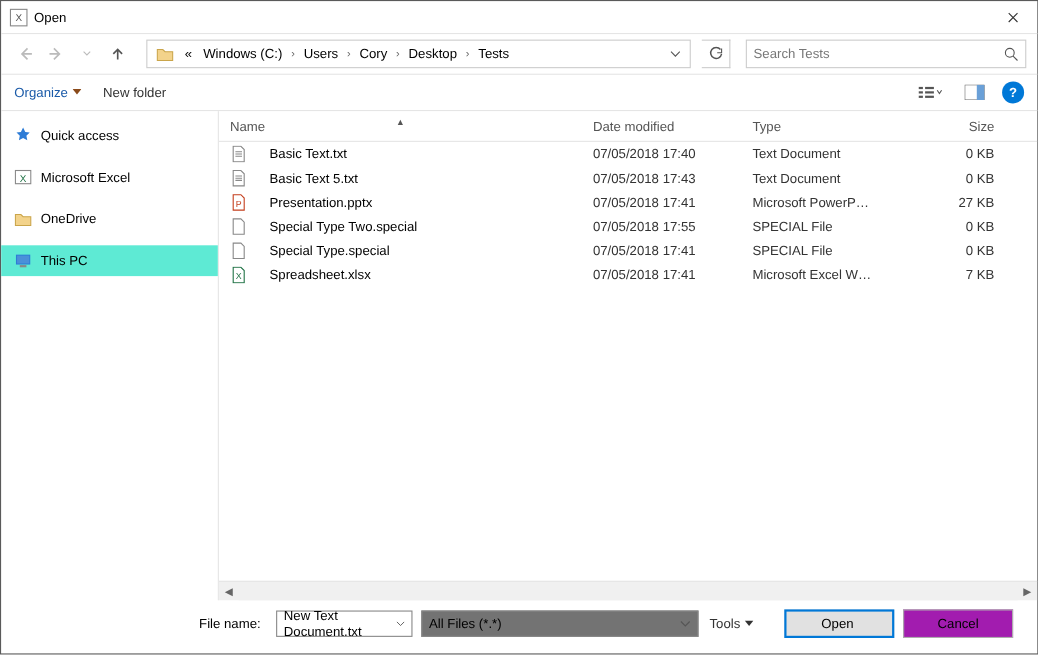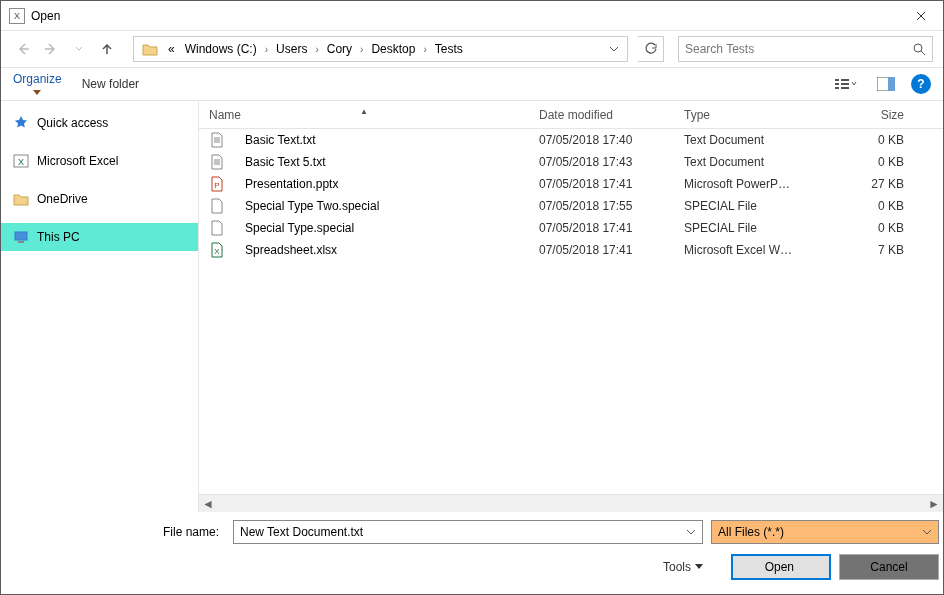--- a/index.html
+++ b/index.html
@@ -14,21 +14,21 @@
   .nav-btn { width:24px; height:24px; display:flex; align-items:center; justify-content:center; color:#bbb; }
   .nav-btn.enabled{ color:#555; }
   .breadcrumb { flex:1; height:26px; border:1px solid #ccc; display:flex; align-items:center; padding:0 4px; gap:2px; margin:0 6px 0 10px; overflow:hidden;}
   .bc-seg { display:flex; align-items:center; gap:2px; padding:0 4px; white-space:nowrap;}
   .bc-chev{ color:#666; font-size:10px; padding:0 2px;}
   .bc-dropdown { margin-left:auto; color:#555; padding:0 4px; }
   .refresh-btn{ width:26px; height:26px; border:1px solid #ccc; border-left:none; display:flex; align-items:center; justify-content:center; color:#555; margin-right:10px;}
   .searchbox { width:255px; height:26px; border:1px solid #ccc; display:flex; align-items:center; padding:0 6px; color:#777;}
   .searchbox .sph{ flex:1; }
   .toolbar { height:34px; border-top:1px solid #e5e5e5; border-bottom:1px solid #e5e5e5; display:flex; align-items:center; padding:0 12px; gap:20px;}
-  .toolbar .organize{ color:#1a5aa8; display:flex; align-items:center; gap:4px;flex-direction:column;}
+  .toolbar .organize{ color:#1a5aa8; display:flex; align-items:center; gap:4px;}
   .toolbar .newfolder{ color:#333; }
   .toolbar .right{ margin-left:auto; display:flex; align-items:center; gap:10px;}
   .view-btn, .preview-btn{ width:30px; height:22px; border:1px solid transparent; display:flex; align-items:center; justify-content:center; color:#555;}
   .help-btn{ width:20px; height:20px; border-radius:50%; background:#0078d7; color:#fff; display:flex; align-items:center; justify-content:center; font-weight:bold; font-size:12px;}
   .body { flex:1; display:flex; overflow:hidden; }
   .sidebar { width:198px; border-right:1px solid #e5e5e5; padding:8px 0; }
   .side-item{ height:28px; display:flex; align-items:center; padding:0 12px; gap:8px; }
   .side-item.selected{ background:#5eead4; }
   .side-item.spaced{ margin-top:10px;}
   .side-icon{ width:16px; height:16px; display:flex; align-items:center; justify-content:center;}
@@ -39,28 +39,28 @@
   .sort-ind{ position:absolute; top:-1px; left:50%; transform:translateX(-50%); font-size:8px; color:#555;}
   .rows{ flex:1; overflow:auto;}
   .row{ height:22px; display:flex; align-items:center;}
   .cell{ padding:0 10px; white-space:nowrap; overflow:hidden; text-overflow:ellipsis;}
   .cell.name{ width:330px; display:flex; align-items:center; gap:20px;}
   .cell.date{ width:145px; color:#333;} .cell.type{ width:160px; color:#333;} .cell.size{ width:80px; text-align:right; color:#333;}
   .ficon{ width:16px; height:16px; display:flex; align-items:center; justify-content:center; font-size:12px;}
   .hscroll{ height:18px; display:flex; align-items:center; background:#f0f0f0; border-top:1px solid #e5e5e5;}
   .hscroll .arrow{ width:18px; text-align:center; color:#666;}
   .hscroll .track{ flex:1; height:16px; background:#f0f0f0; position:relative;}
-  .footer{ padding:8px 4px 14px; display:flex; flex-direction:column; gap:10px;}
+  .footer{ padding:8px 22px 14px; display:flex; flex-direction:row; gap:10px;}
   .fn-row{ display:flex; align-items:center; gap:8px;}
   .fn-label{ width:220px; text-align:right; padding-right:6px;}
   .fn-input{ flex:1; height:24px; border:1px solid #888; display:flex; align-items:center; padding:0 6px; justify-content:space-between;}
-  .filter{ width:228px; height:24px; border:1px solid #888; background:#fdba74; display:flex; align-items:center; padding:0 6px; justify-content:space-between;}
+  .filter{ width:252px; height:24px; border:1px solid #888; background:#737373; display:flex; align-items:center; padding:0 6px; justify-content:space-between;}
   .btn-row{ display:flex; align-items:center; justify-content:flex-end; gap:8px;}
   .tools{ margin-right:20px; color:#333; display:flex; align-items:center; gap:4px;}
-  .btn{ width:100px; height:26px; border:1px solid #adadad; background:#737373; display:flex; align-items:center; justify-content:center;}
+  .btn{ width:100px; height:26px; border:1px solid #adadad; background:#a21caf; display:flex; align-items:center; justify-content:center;}
   .btn.primary{ border:2px solid #0078d7; background:#e1e1e1;}
   svg{ display:block;}
 </style>
 </head>
 <body>
 
 <div class="window">
 
   <div class="titlebar">
     <div class="app-icon">X</div>

